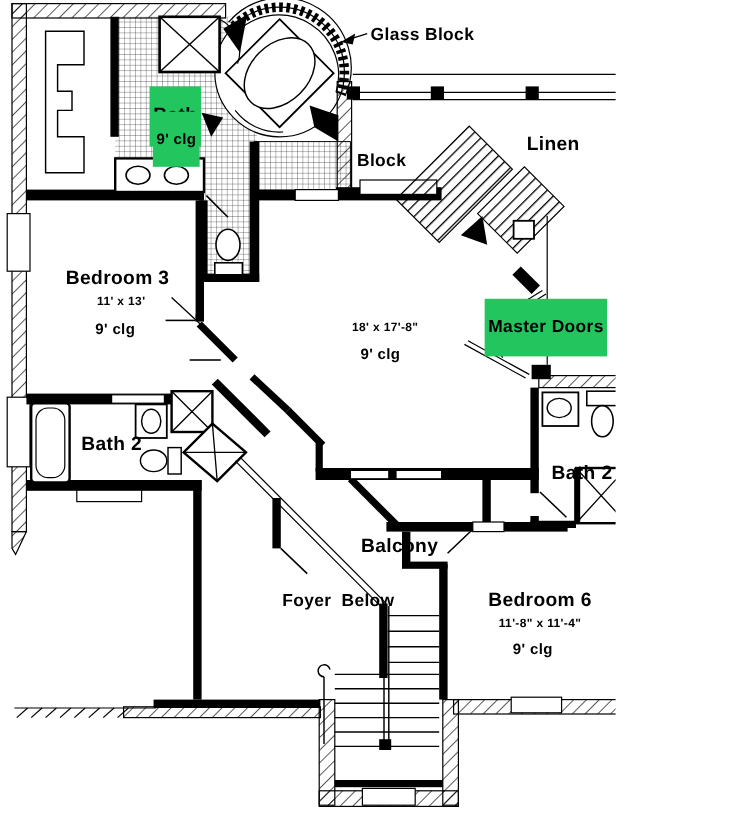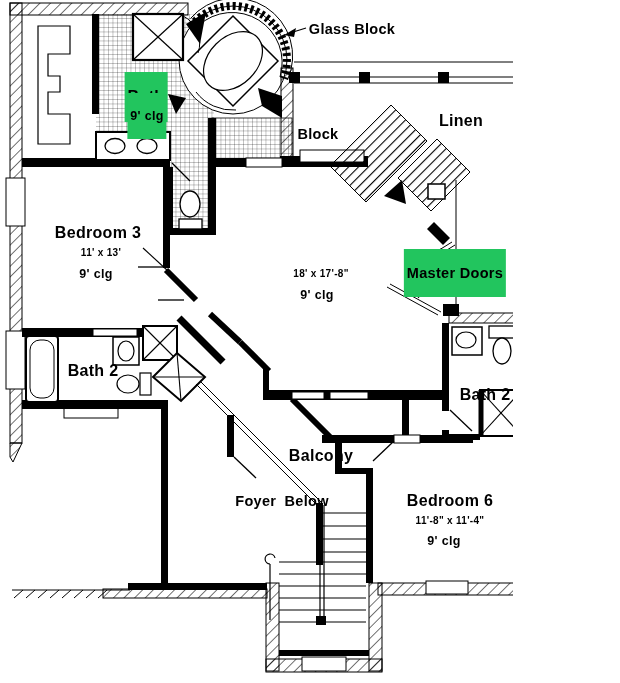--- a/index.html
+++ b/index.html
@@ -260,20 +260,20 @@
 <div class="lbl rm" style="left:98px;top:233px;">Bedroom 3</div>
 <div class="lbl dim" style="left:101px;top:252px;">11' x 13'</div>
 <div class="lbl clg" style="left:96px;top:274px;">9' clg</div>
 
 <div class="lbl dim" style="left:321px;top:273px;">18' x 17'-8"</div>
 <div class="lbl clg" style="left:317px;top:295px;">9' clg</div>
 
 <div class="lbl sm bg" style="left:455px;top:273px;">Master Doors</div>
 <div class="lbl rm" style="left:93px;top:371px;">Bath 2</div>
 <div class="lbl rm" style="left:485px;top:395px;">Bath 2</div>
-<div class="lbl rm" style="left:321px;top:456px;">Balcony</div>
+<div class="lbl rm" style="left:333px;top:456px;">Balcony</div>
 <div class="lbl sm wide" style="left:240px;top:501px;">Foyer Below</div>
 
 <div class="lbl rm" style="left:450px;top:501px;">Bedroom 6</div>
 <div class="lbl dim" style="left:450px;top:520px;">11'-8" x 11'-4"</div>
 <div class="lbl clg" style="left:444px;top:541px;">9' clg</div>
 
 </div>
 
 </body></html>

